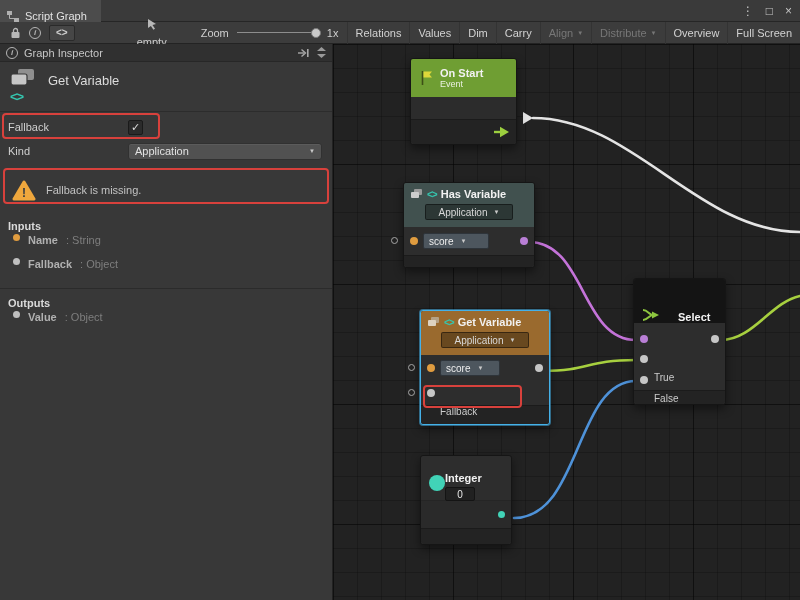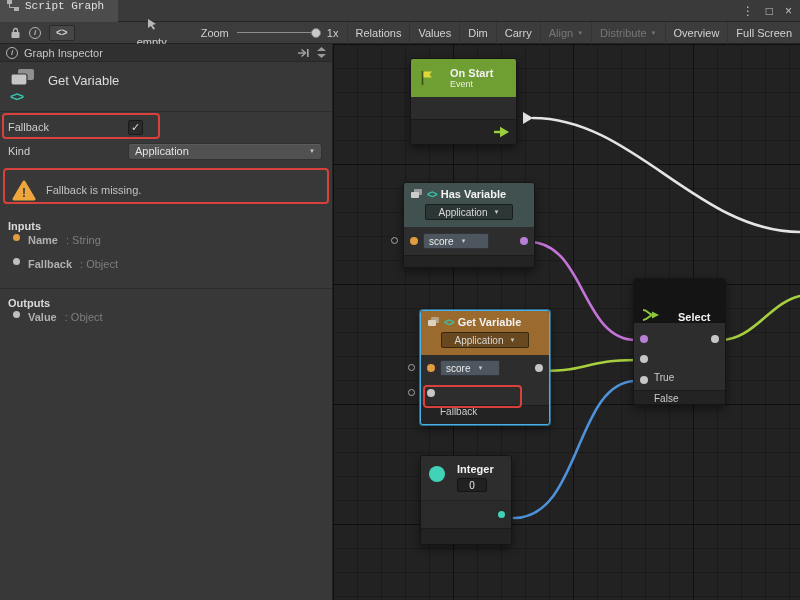--- a/index.html
+++ b/index.html
@@ -2,22 +2,22 @@
 <html><head>
 <meta charset="utf-8">
 <style>
   * { margin:0; padding:0; box-sizing:border-box; }
   html,body { width:800px; height:600px; overflow:hidden; }
   body { font-family:"Liberation Sans", sans-serif; background:#383838; position:relative; }
 
   
   .titlebar { position:absolute; left:0; top:0; width:800px; height:22px;
     background:#3a3a3a; border-bottom:1px solid #262626; display:flex; align-items:center; }
-  .tab { height:22px; background:#4c4c4c; display:flex; align-items:flex-start; gap:6px;
-    padding:0 14px 0 7px; color:#e2e2e2; font-size:11px;font-family:Liberation Mono, monospace; }
+  .tab { height:22px; background:#4c4c4c; display:flex; align-items:flex-end; gap:6px;
+    padding:0 14px 0 7px; color:#e2e2e2; font-size:11px; }
   .win-controls { margin-left:auto; display:flex; align-items:center; gap:12px; padding-right:8px;
     color:#c4c4c4; font-size:12px; }
   .win-controls span { cursor:default; }
 
   
   .toolbar { position:absolute; left:0; top:22px; width:800px; height:22px;
     background:#3c3c3c; border-bottom:1px solid #232323; display:flex; align-items:center;
     padding-left:5px; font-size:11px; color:#cfcfcf; }
   .tb-icon { width:20px; height:18px; display:flex; align-items:center; justify-content:center; }
   .info-circle { width:12px; height:12px; border:1px solid #b5b5b5; border-radius:50%;
@@ -82,21 +82,21 @@
   .wires path { fill:none; stroke-width:2.6; stroke-linecap:round; }
 
   .node { position:absolute; background:#2d2d2d; border:1px solid #151515; border-radius:3px;
     box-shadow:0 4px 10px rgba(0,0,0,0.45); z-index:2; }
   .node.selected { border-color:#45b1e8; box-shadow:0 0 0 1px rgba(69,177,232,0.55), 0 4px 10px rgba(0,0,0,0.45); }
   .ntitle { font-size:11px; font-weight:bold; color:#f2f2f2; white-space:nowrap; }
   .nsub { font-size:9px; color:rgba(255,255,255,0.85); }
   .nfoot { background:#232323; border-top:1px solid #1b1b1b; border-radius:0 0 3px 3px; }
 
   .onstart-head { height:38px; background:#6f9e33; border-radius:2px 2px 0 0;
-    display:flex; align-items:center; gap:17px; padding:0 9px; }
+    display:flex; align-items:center; gap:7px; padding:0 9px; }
   .onstart-mid { height:22px; background:#2c2c2c; }
   .onstart-foot { height:25px; display:flex; align-items:center; justify-content:flex-end; padding-right:6px; }
 
   .nh2 { height:44px; padding:5px 6px 0; border-radius:2px 2px 0 0; }
   .nh2.hd-teal { background:#41514f; }
   .nh2.hd-orange { background:#9a6a2e; }
   .hrow { display:flex; align-items:center; gap:4px; }
   .code-s { color:#35c7b0; font-weight:bold; font-size:10px; letter-spacing:-1px; }
   .kind-dd { margin:4px auto 0; width:88px; height:16px; background:rgba(0,0,0,0.32);
     border:1px solid rgba(0,0,0,0.45); border-radius:2px; display:flex; align-items:center;
@@ -109,21 +109,21 @@
     display:flex; align-items:center; gap:7px; padding:0 5px; font-size:10px; color:#eeeeee; }
   .spacer { flex:1; }
   .port-label { font-size:10px; color:#cccccc;margin-top:37px; }
   .ring { position:absolute; width:7px; height:7px; border:1px solid #a5a5a5; border-radius:50%; z-index:3; }
 
   .select-head { height:44px; background:#141414; border-radius:2px 2px 0 0;
     display:flex; align-items:flex-end; gap:18px; padding:0 8px; }
   .sel-row { height:20px; display:flex; align-items:center; gap:6px; padding:0 6px; background:#2d2d2d; }
   .sel-pad { height:6px; background:#2d2d2d; }
 
-  .int-head { height:44px; display:flex; align-items:flex-start; gap:12px; padding:7px 8px 0; }
+  .int-head { height:44px; display:flex; align-items:flex-start; gap:0; padding:16px 8px 0; }
   .int-circle { width:16px; height:16px; border-radius:50%; background:#41d3b7; margin-top:3px; }
   .int-field { margin-top:3px; width:30px; height:14px; background:#212121; border:1px solid #141414;
     border-radius:2px; color:#e8e8e8; font-size:10px; display:flex; align-items:center; justify-content:center; }
   .int-body { height:28px; border-top:1px solid #252525; background:#2a2a2a;
     display:flex; align-items:center; justify-content:flex-end; padding:0 6px; }
 </style>
 </head>
 <body>
 
 <div class="titlebar">

